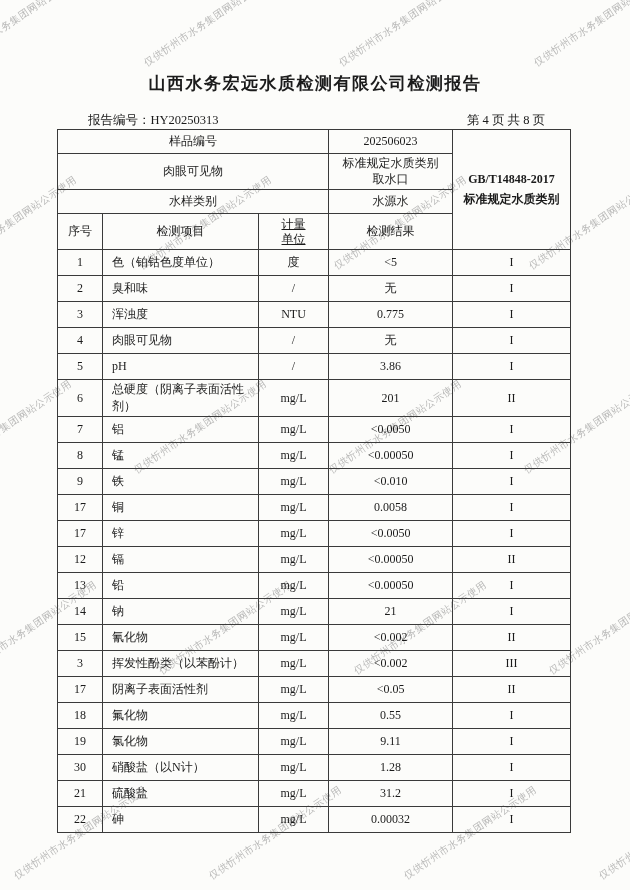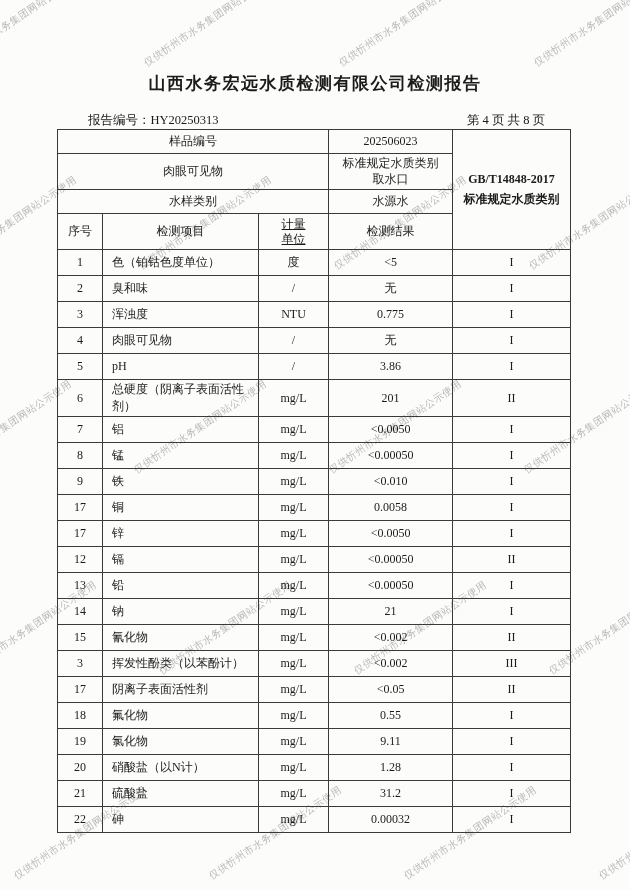--- a/index.html
+++ b/index.html
@@ -263,21 +263,21 @@
             <td>I</td>
           </tr>
           <tr class="data-row">
             <td>19</td>
             <td class="item-cell">氯化物</td>
             <td>mg/L</td>
             <td>9.11</td>
             <td>I</td>
           </tr>
           <tr class="data-row">
-            <td>20</td>
+            <td>30</td>
             <td class="item-cell">硝酸盐（以N计）</td>
             <td>mg/L</td>
             <td>1.28</td>
             <td>I</td>
           </tr>
           <tr class="data-row">
             <td>21</td>
             <td class="item-cell">硫酸盐</td>
             <td>mg/L</td>
             <td>31.2</td>

